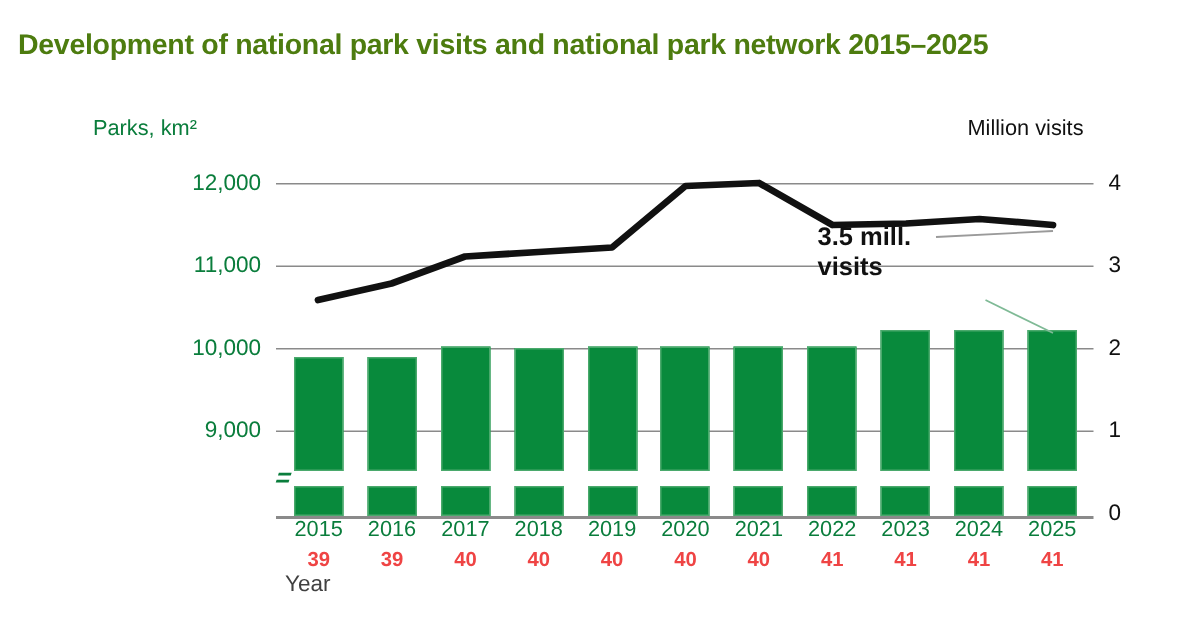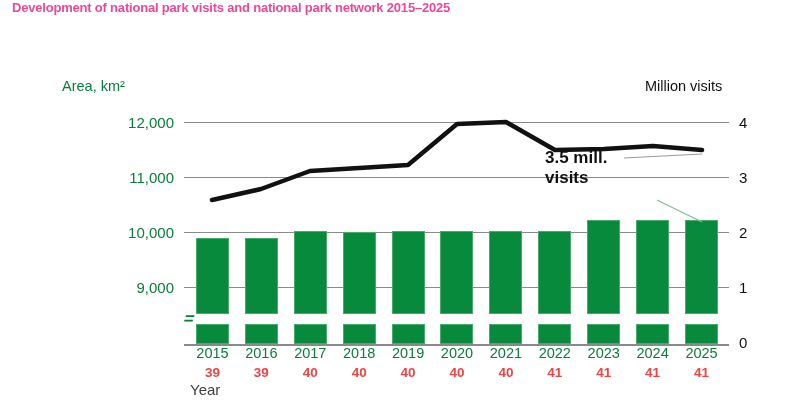--- a/index.html
+++ b/index.html
@@ -16,24 +16,24 @@
   }
   #chart-root {
     position: absolute;
     left: 0; top: 0;
     width: 800px;
     height: 418px;
   }
   .title {
     position: absolute;
     left: 12px;
-    top: 0;
-    font-size: 13px;
-    font-weight: bold;
-    color: #ec4899;
+    top: 20px;
+    font-size: 19px;
+    font-weight: bold;
+    color: #4d7c0f;
     letter-spacing: -0.2px;
     white-space: nowrap;
   }
   .axis-title-left {
     position: absolute;
     left: 62px;
     top: 78px;
     font-size: 14.5px;
     color: #0a7d3c;
     white-space: nowrap;
@@ -162,21 +162,21 @@
     white-space: nowrap;
   }
 </style>
 </head>
 <body>
 
 <div id="chart-root">
 
   <div class="title">Development of national park visits and national park network 2015–2025</div>
 
-  <div class="axis-title-left">Area, km²</div>
+  <div class="axis-title-left">Parks, km²</div>
   <div class="axis-title-right">Million visits</div>
 
   <div class="plot">
 
     <div class="gridline" style="top:122px"></div>
     <div class="gridline" style="top:177px"></div>
     <div class="gridline" style="top:232px"></div>
     <div class="gridline" style="top:287px"></div>
     <div class="baseline" style="top:344px"></div>
 

